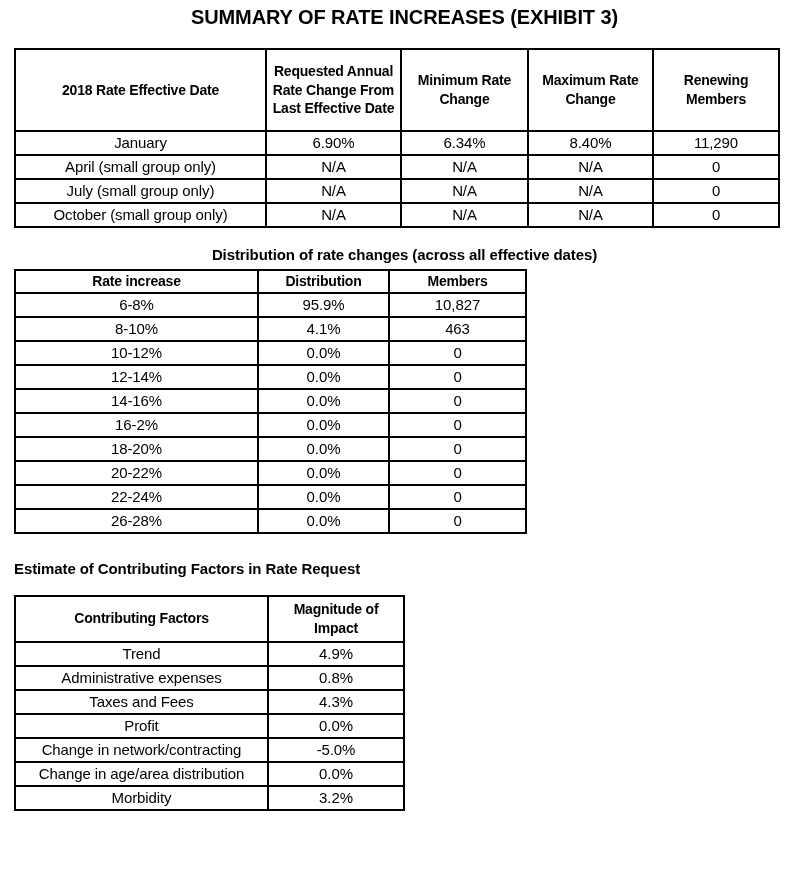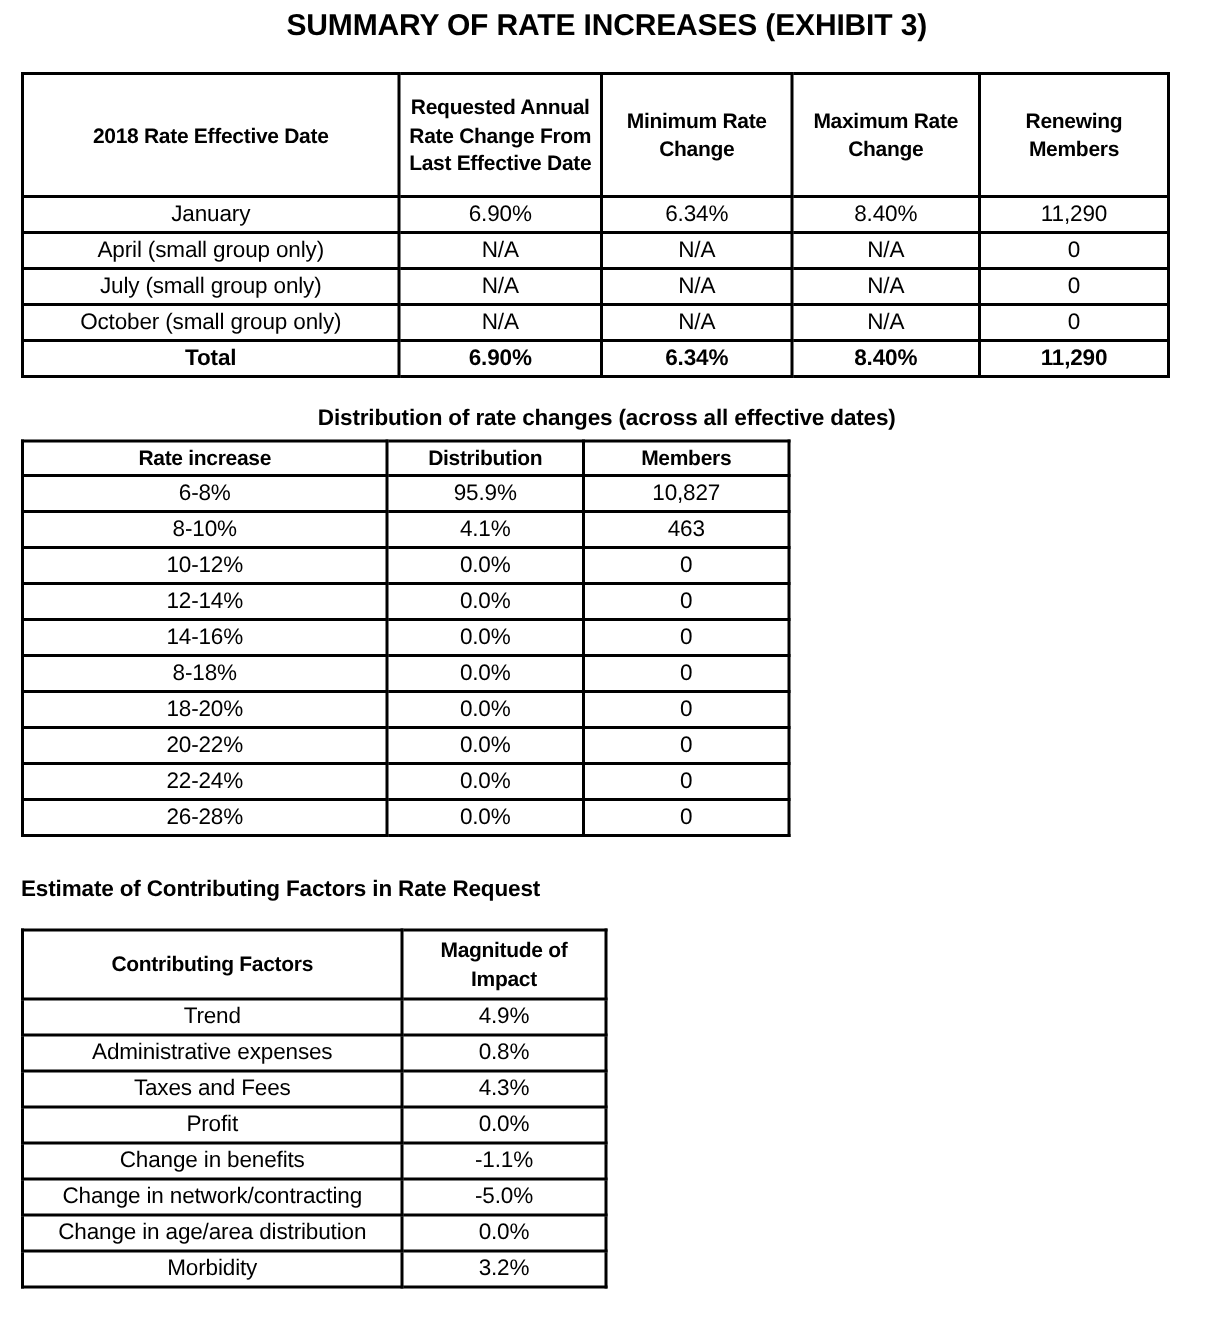--- a/index.html
+++ b/index.html
@@ -121,27 +121,20 @@
           <td>N/A</td>
           <td>0</td>
         </tr>
         <tr>
           <td>October (small group only)</td>
           <td>N/A</td>
           <td>N/A</td>
           <td>N/A</td>
           <td>0</td>
         </tr>
-        <tr class="total-row">
-          <td>Total</td>
-          <td>6.90%</td>
-          <td>6.34%</td>
-          <td>8.40%</td>
-          <td>11,290</td>
-        </tr>
       </tbody>
   </table>
 
   <h2 class="section-heading heading-distribution">Distribution of rate changes (across all effective dates)</h2>
 
   <table id="distribution-table">
     <colgroup>
       <col style="width:243px">
       <col style="width:131px">
       <col style="width:137px">
@@ -173,21 +166,21 @@
           <td>12-14%</td>
           <td>0.0%</td>
           <td>0</td>
         </tr>
         <tr>
           <td>14-16%</td>
           <td>0.0%</td>
           <td>0</td>
         </tr>
         <tr>
-          <td>8-18%</td>
+          <td>16-2%</td>
           <td>0.0%</td>
           <td>0</td>
         </tr>
         <tr>
           <td>18-20%</td>
           <td>0.0%</td>
           <td>0</td>
         </tr>
         <tr>
           <td>20-22%</td>
@@ -232,24 +225,20 @@
         </tr>
         <tr>
           <td>Taxes and Fees</td>
           <td>4.3%</td>
         </tr>
         <tr>
           <td>Profit</td>
           <td>0.0%</td>
         </tr>
         <tr>
-          <td>Change in benefits</td>
-          <td>-1.1%</td>
-        </tr>
-        <tr>
           <td>Change in network/contracting</td>
           <td>-5.0%</td>
         </tr>
         <tr>
           <td>Change in age/area distribution</td>
           <td>0.0%</td>
         </tr>
         <tr>
           <td>Morbidity</td>
           <td>3.2%</td>

